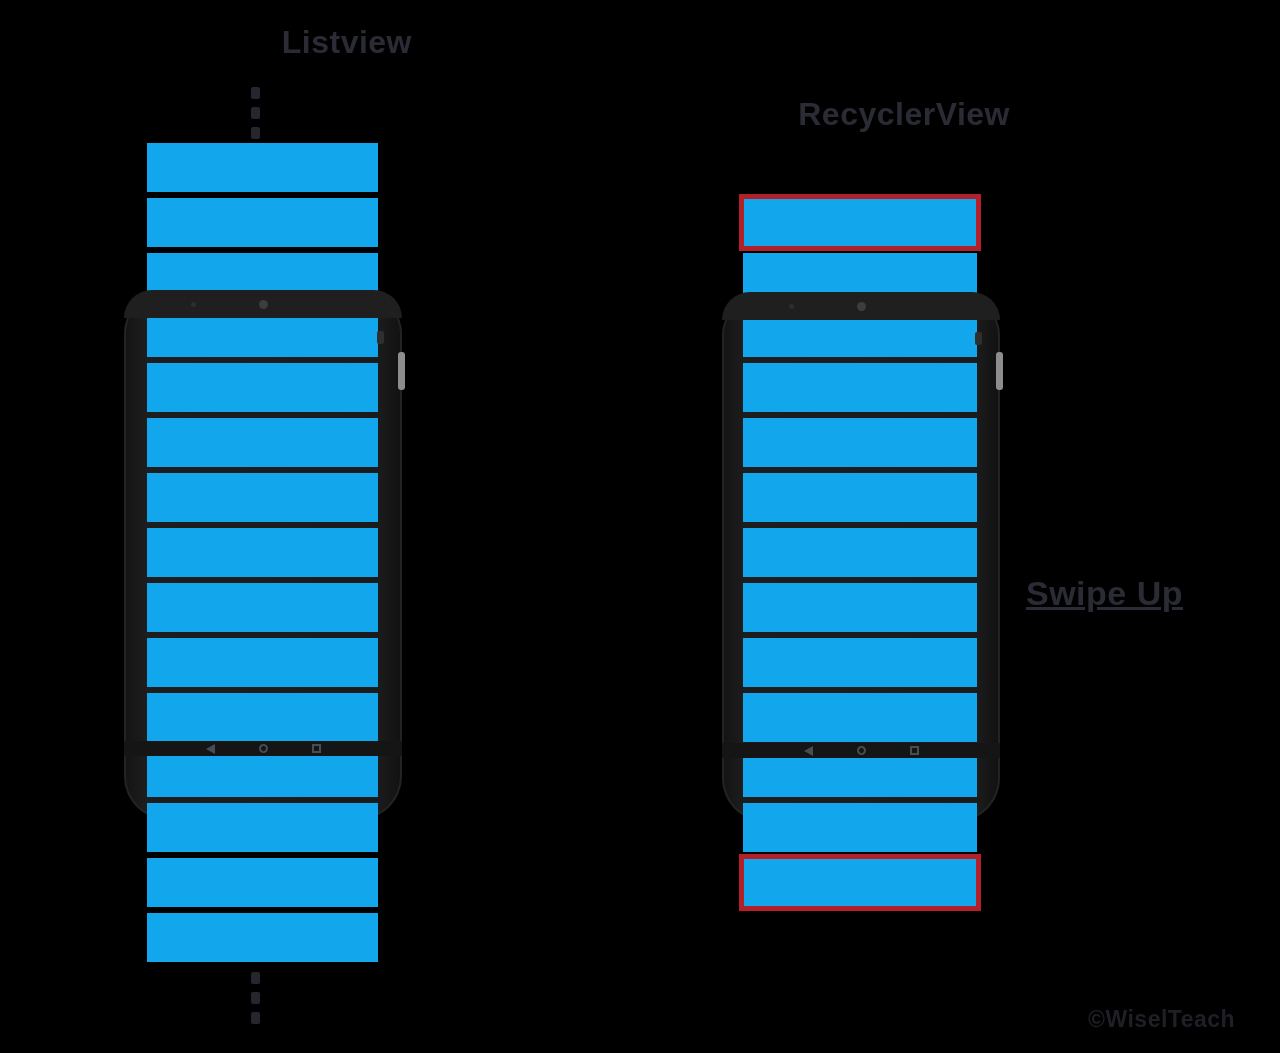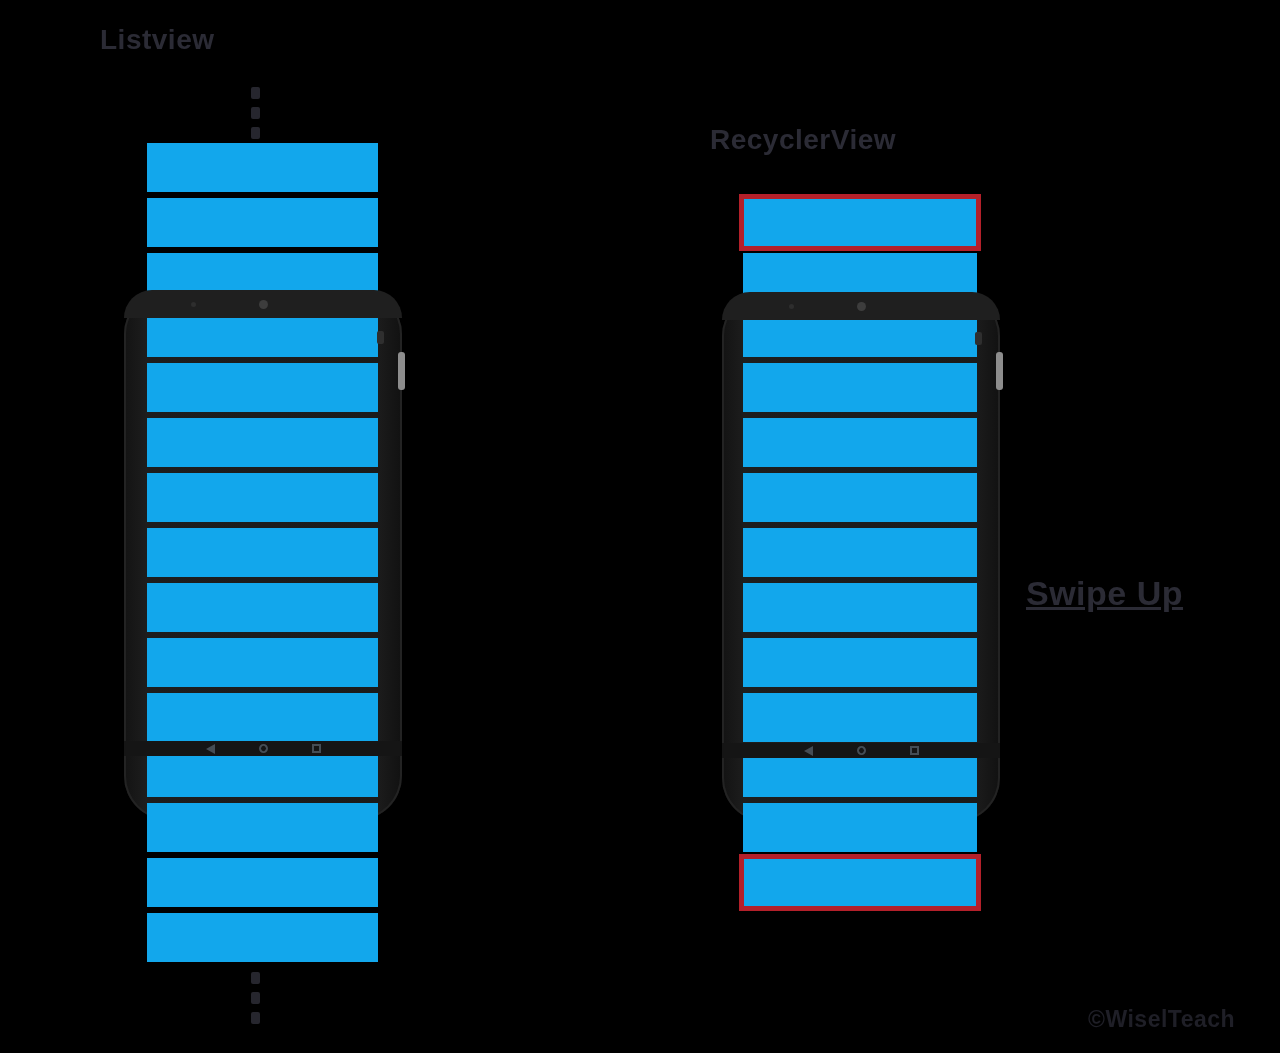--- a/index.html
+++ b/index.html
@@ -4,22 +4,22 @@
 <style>
   html,body{margin:0;padding:0;}
   body{
     width:1280px;height:1053px;position:relative;overflow:hidden;
     background:var(--background,#000);
     font-family:"Liberation Sans","DejaVu Sans",sans-serif;
   }
   .abs{position:absolute;}
   
   .diagram-title{
-    font-size:28px;font-weight:800;letter-spacing:.5px;
-    color:var(--title,#2b2b35);text-align:left;z-index:5;
+    font-size:32px;font-weight:800;letter-spacing:.5px;
+    color:var(--title,#2b2b35);text-align:right;z-index:5;
   }
   .side-label{
     font-size:34px;font-weight:800;letter-spacing:.5px;
     color:var(--title,#2b2b35);z-index:5;
   }
   .watermark{
     font-size:23px;font-weight:800;letter-spacing:.5px;
     color:var(--watermark,#1f1f27);z-index:5;text-align:right;
   }
   
@@ -101,21 +101,21 @@
 
 <div class="abs power-notch" style="left:377px;top:331px;"></div>
 <div class="abs side-button" style="left:398px;top:352px;"></div>
 
 <div class="abs dots" style="left:251px;top:972px;">
   <span class="dot"></span>
   <span class="dot"></span>
   <span class="dot"></span>
 </div>
 
-<div class="abs diagram-title" style="left:710px;top:124px;width:300px;">RecyclerView</div>
+<div class="abs diagram-title" style="left:710px;top:96px;width:300px;">RecyclerView</div>
 
 <div class="abs phone-body" style="left:722px;top:292px;width:278px;height:530px;"></div>
 
 <div class="abs bars" style="left:743px;top:198px;width:234px;">
     <div class="bar highlight"></div>
     <div class="bar"></div>
     <div class="bar"></div>
     <div class="bar"></div>
     <div class="bar"></div>
     <div class="bar"></div>

